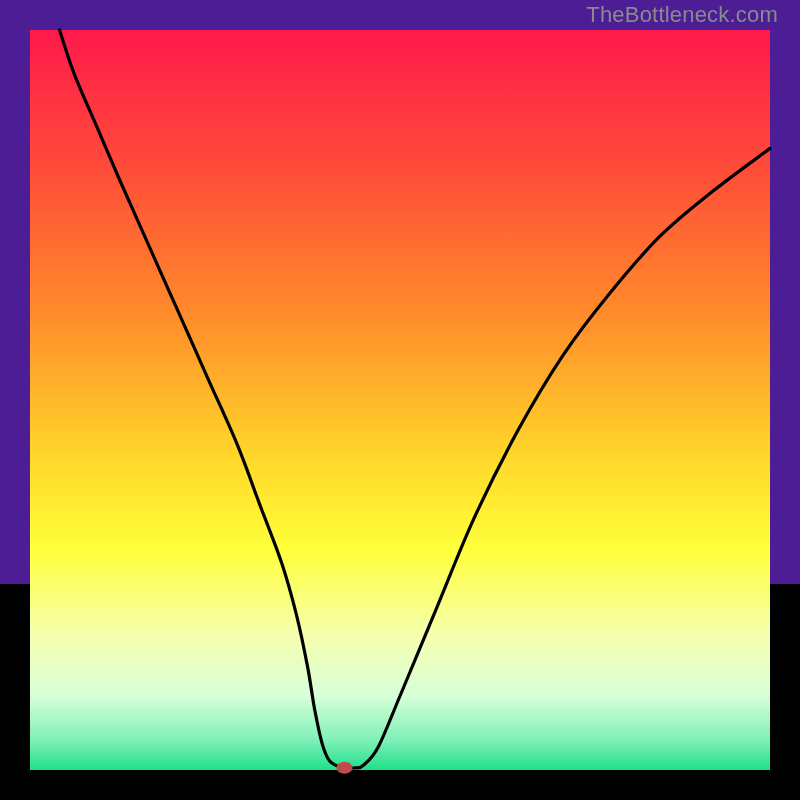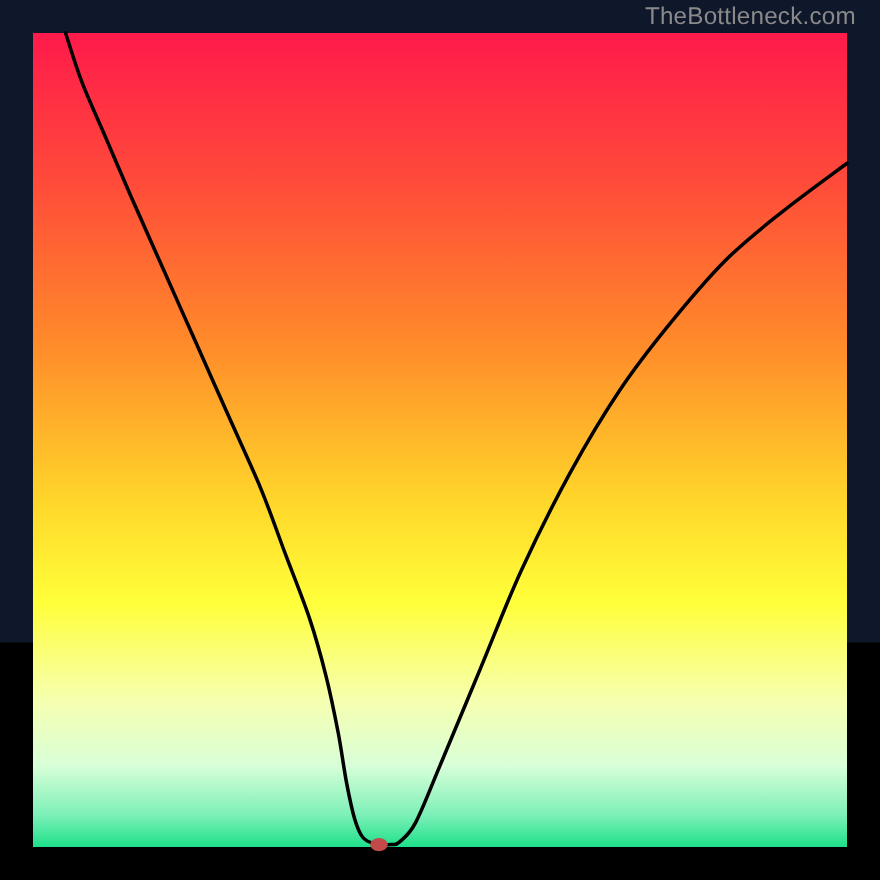--- a/index.html
+++ b/index.html
@@ -7,21 +7,21 @@
     padding: 0;
     width: 800px;
     height: 800px;
     background: #000;
     overflow: hidden;
   }
   .stage {
     position: relative;
     width: 800px;
     height: 584px;
-    background: #0f172a;
+    background: #4c1d95;
     text-align: center;
   }
   .watermark {
     position: absolute;
     top: 2px;
     right: 22px;
     font-family: Arial, Helvetica, sans-serif;
     font-size: 22px;
     color: #8a8a8a;
     letter-spacing: 0.2px;

